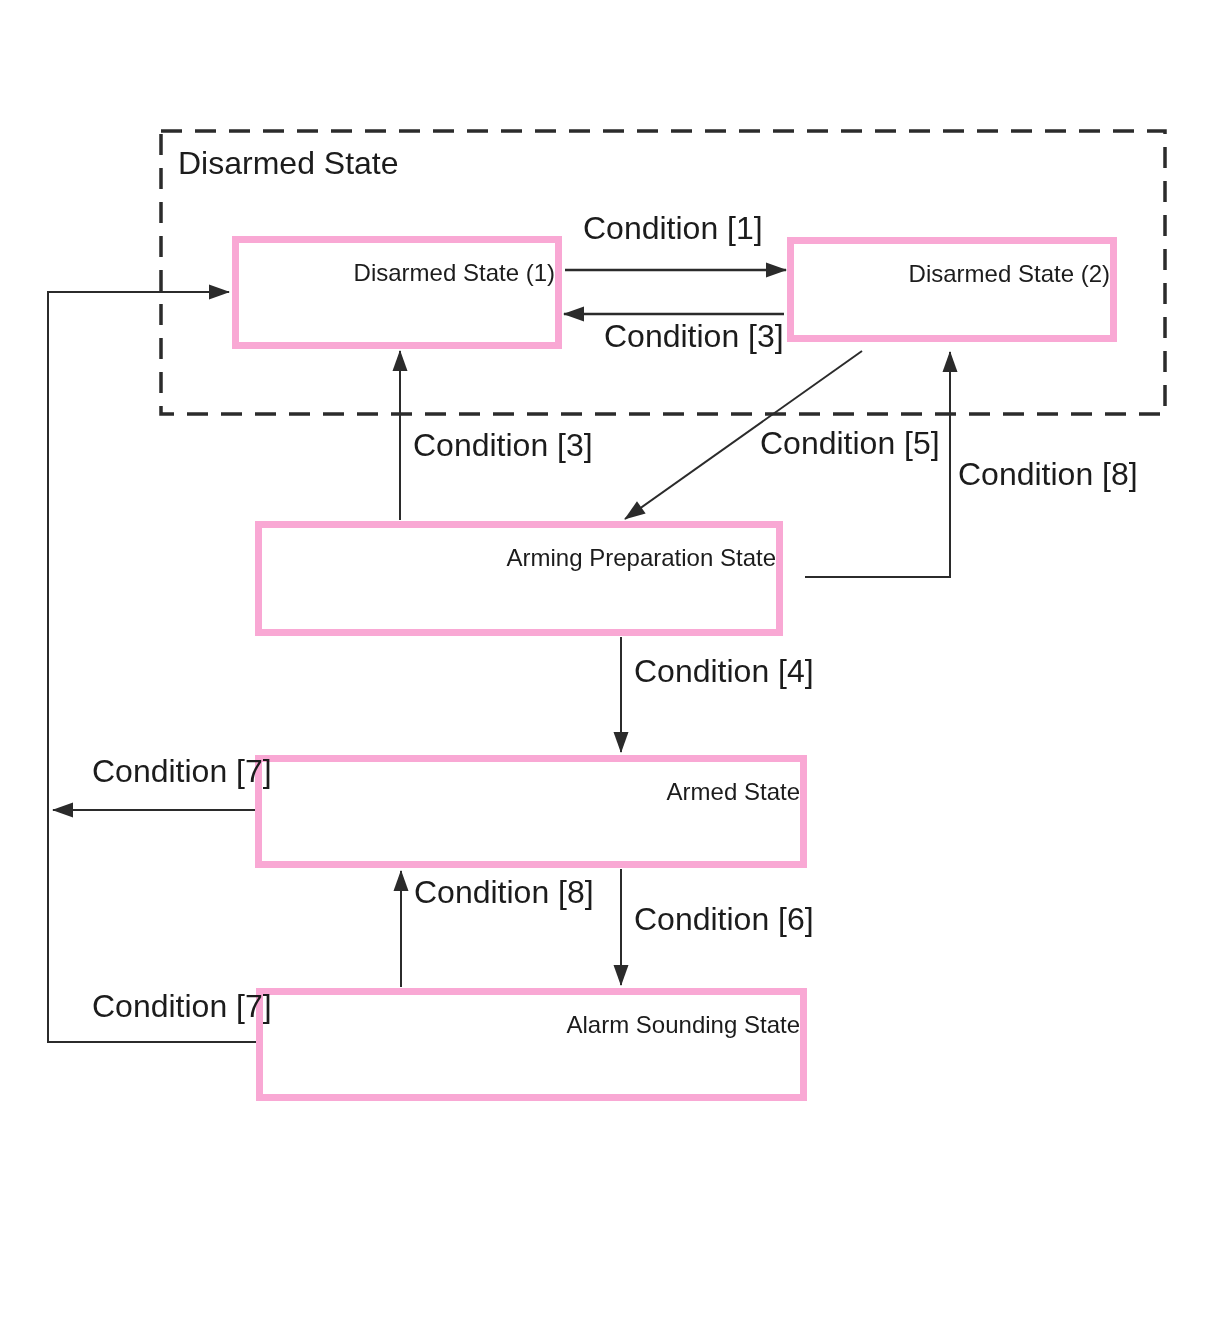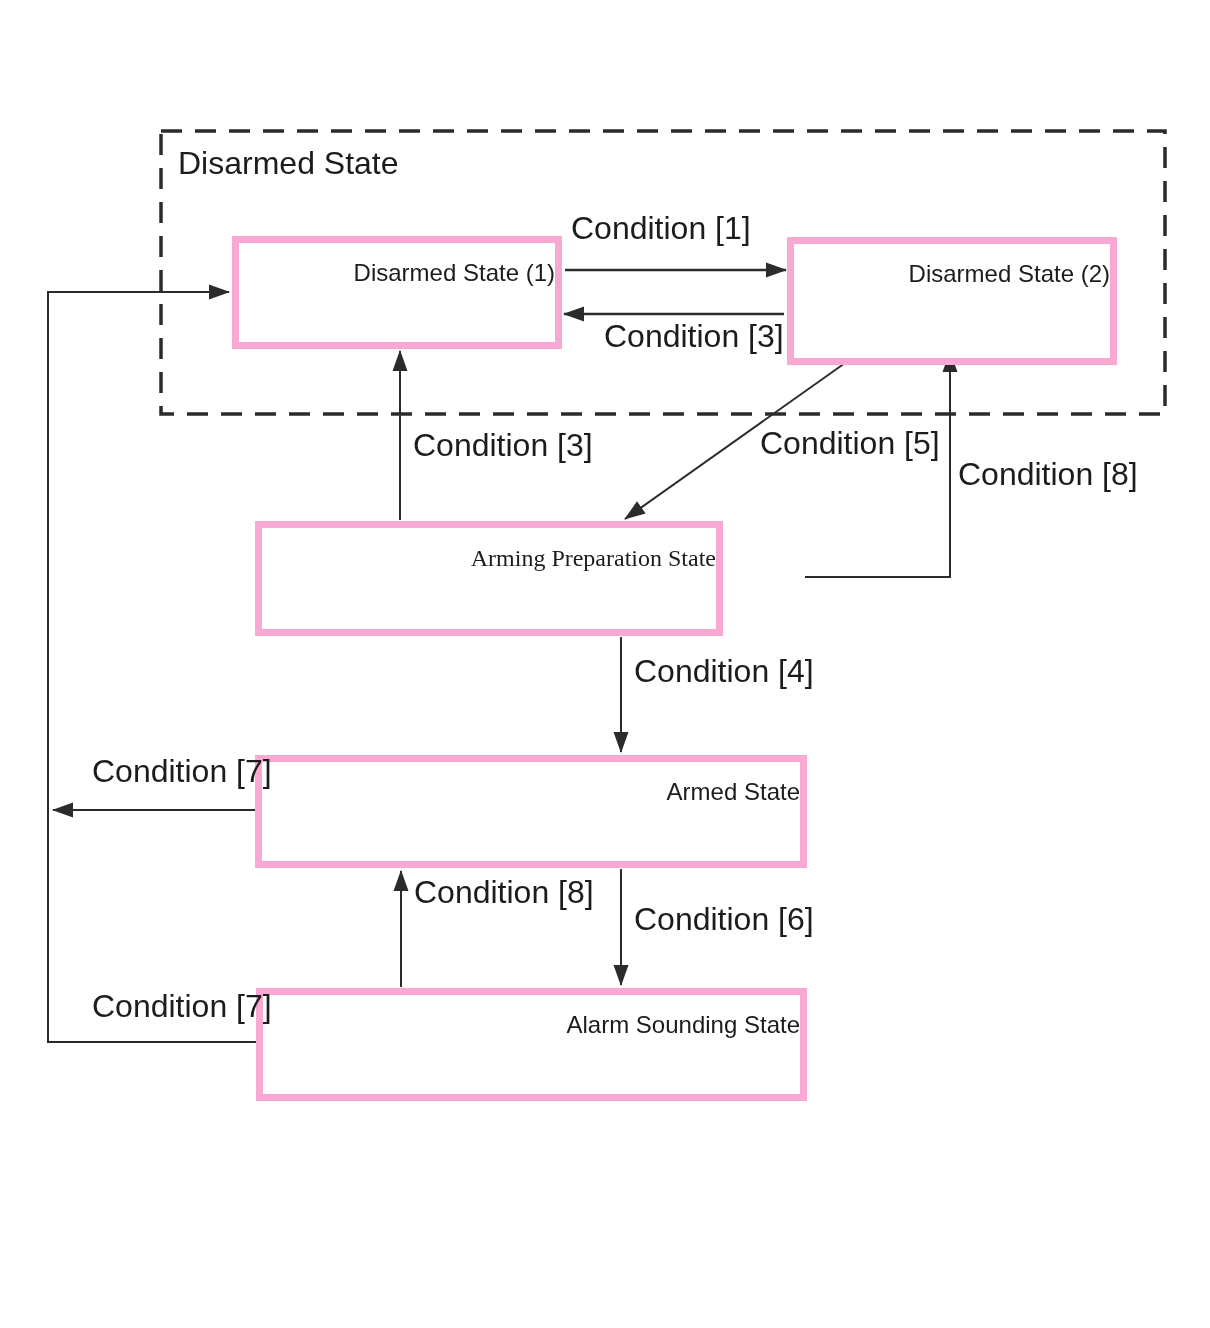--- a/index.html
+++ b/index.html
@@ -73,37 +73,37 @@
 
     <path d="M256,1042 L48,1042 L48,292 L229,292" fill="none" stroke="#2b2b2b" stroke-width="2" stroke-linejoin="miter" marker-end="url(#arrow)"></path>
   </svg>
 
   <div class="group-label" style="left:178px; top:144px;">Disarmed State</div>
 
   <div class="node" style="left:232px; top:236px; width:330px; height:113px;">
     <span>Disarmed State (1)</span>
   </div>
 
-  <div class="node" style="left:787px; top:237px; width:330px; height:128px;">
+  <div class="node" style="left:787px; top:237px; width:330px; height:105px;">
     <span>Disarmed State (2)</span>
   </div>
 
-  <div class="node" style="left:255px; top:521px; width:468px; height:115px;font-family:Liberation Serif, serif;">
+  <div class="node" style="left:255px; top:521px; width:528px; height:115px;">
     <span>Arming Preparation State</span>
   </div>
 
   <div class="node" style="left:255px; top:755px; width:552px; height:113px;padding-left:20px;">
     <span>Armed State</span>
   </div>
 
   <div class="node" style="left:256px; top:988px; width:551px; height:113px;padding-left:8px;">
     <span>Alarm Sounding State</span>
   </div>
 
-  <div class="edge-label" style="left:571px; top:209px;">Condition [1]</div>
+  <div class="edge-label" style="left:583px; top:209px;">Condition [1]</div>
 
   <div class="edge-label" style="left:604px; top:317px;">Condition [3]</div>
 
   <div class="edge-label" style="left:413px; top:426px;">Condition [3]</div>
 
   <div class="edge-label" style="left:760px; top:424px;">Condition [5]</div>
 
   <div class="edge-label" style="left:958px; top:455px;">Condition [8]</div>
 
   <div class="edge-label" style="left:634px; top:652px;">Condition [4]</div>

